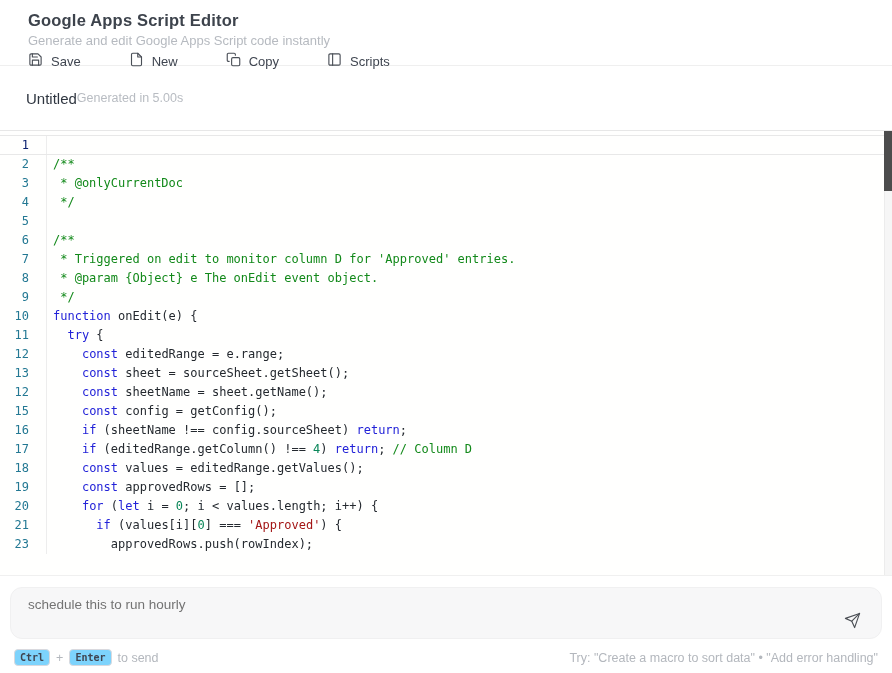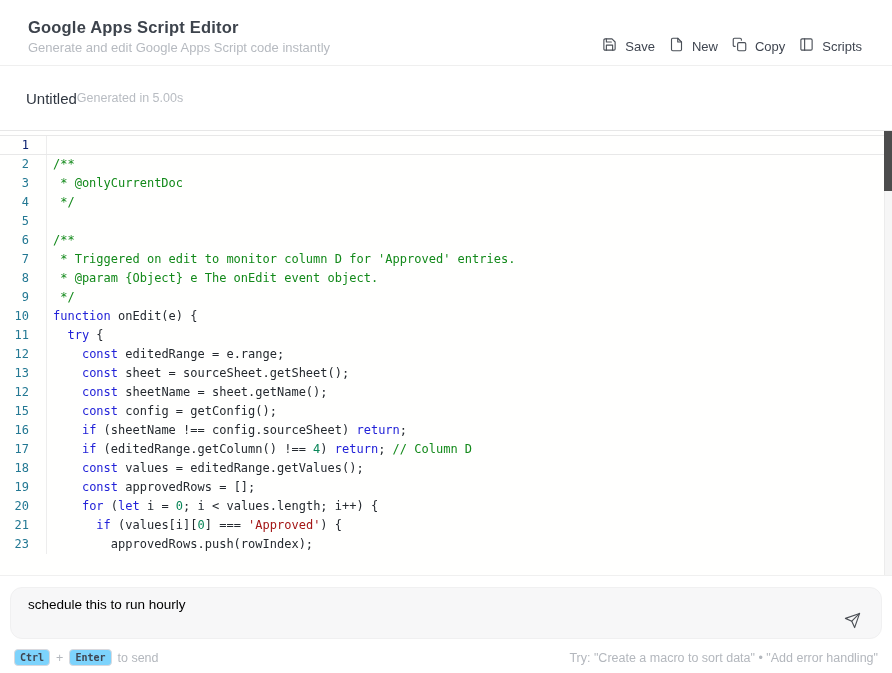--- a/index.html
+++ b/index.html
@@ -1,24 +1,24 @@
 <!DOCTYPE html>
 <html><head>
 <meta charset="utf-8">
 <style>
   * { margin:0; padding:0; box-sizing:border-box; }
   html,body { width:892px; height:673px; overflow:hidden; background:#ffffff;
     font-family:"Liberation Sans", sans-serif; }
 
   
-  .app-header { display:flex; justify-content:space-between; align-items:flex-end;
-    padding:11px 30px 10px 28px; height:66px; border-bottom:1px solid #efefef; }
+  .app-header { display:flex; justify-content:space-between; align-items:flex-start;
+    padding:11px 30px 10px 28px; height:66px; border-bottom:1px solid #efefef;flex-direction:column; }
   .title-block .app-title { font-size:16.5px; font-weight:600; color:#3d434c; letter-spacing:.2px; }
   .title-block .app-subtitle { font-size:13px; color:#b6bac0; margin-top:3px; }
-  .header-actions { display:flex; gap:14px; align-items:center; margin-top:24px; }
+  .header-actions { display:flex; gap:48px; align-items:center; margin-top:4px; }
   .hbtn { display:flex; align-items:center; gap:8px; background:none; border:none;
     font-family:inherit; font-size:13px; color:#3f4550; cursor:pointer; }
   .hbtn svg { width:15px; height:15px; stroke:#4a4f57; fill:none;
     stroke-width:1.8; stroke-linecap:round; stroke-linejoin:round; }
 
   
   .doc-bar { display:flex; align-items:center;
     height:64px; padding:0 14px 0 26px; }
   .doc-title { font-size:15px; color:#2f3640; font-weight:500; }
   .doc-status { font-size:12.5px; color:#b8bcc2; }
@@ -41,21 +41,21 @@
   .tok-p { color:#24292f; }
   .vscroll { position:absolute; top:0; right:0; width:8px; height:100%;
     background:#f6f6f6; border-left:1px solid #ececec; }
   .vscroll-thumb { position:absolute; top:0; right:0; width:8px; height:60px; background:#4c4c4c; }
 
   
   .composer { position:relative; margin:11px 10px 0 10px; height:52px;
     background:#f7f7f8; border:1px solid #f0f0f1; border-radius:12px; }
   .composer textarea { width:100%; height:100%; background:transparent; border:none; resize:none;
     outline:none; padding:9px 48px 9px 17px; font-family:"Liberation Sans", sans-serif;
-    font-size:13.5px; color:#000000; }
+    font-size:13.5px; color:#737373; }
   .send-btn { position:absolute; right:20px; top:24px; background:none; border:none; cursor:pointer; }
   .send-btn svg { width:17px; height:17px; stroke:#4b4f55; fill:none;
     stroke-width:1.6; stroke-linecap:round; stroke-linejoin:round; }
 
   
   .footer { display:flex; justify-content:space-between; align-items:center;
     padding:10px 14px 0 14px; font-size:12.5px; color:#b3b7bd; }
   .footer-left { display:flex; align-items:center; gap:6px; }
   kbd { font-family:"DejaVu Sans Mono", monospace; font-size:10px; font-weight:700;
     color:#3f4450; background:#7dd3fc; border:1px solid #d9d9de; border-radius:4px;

